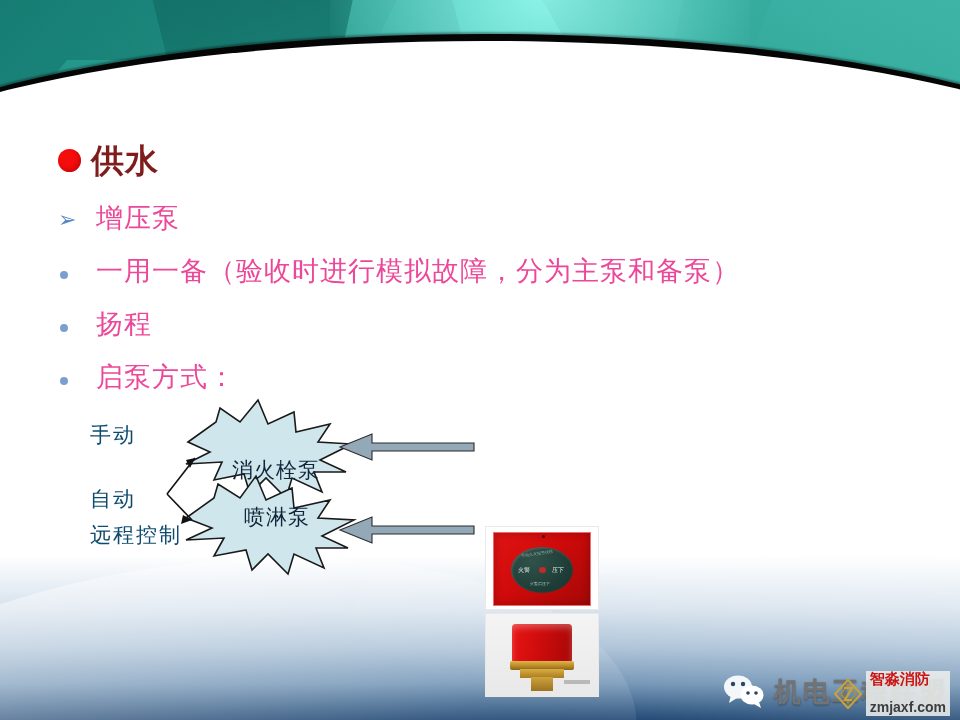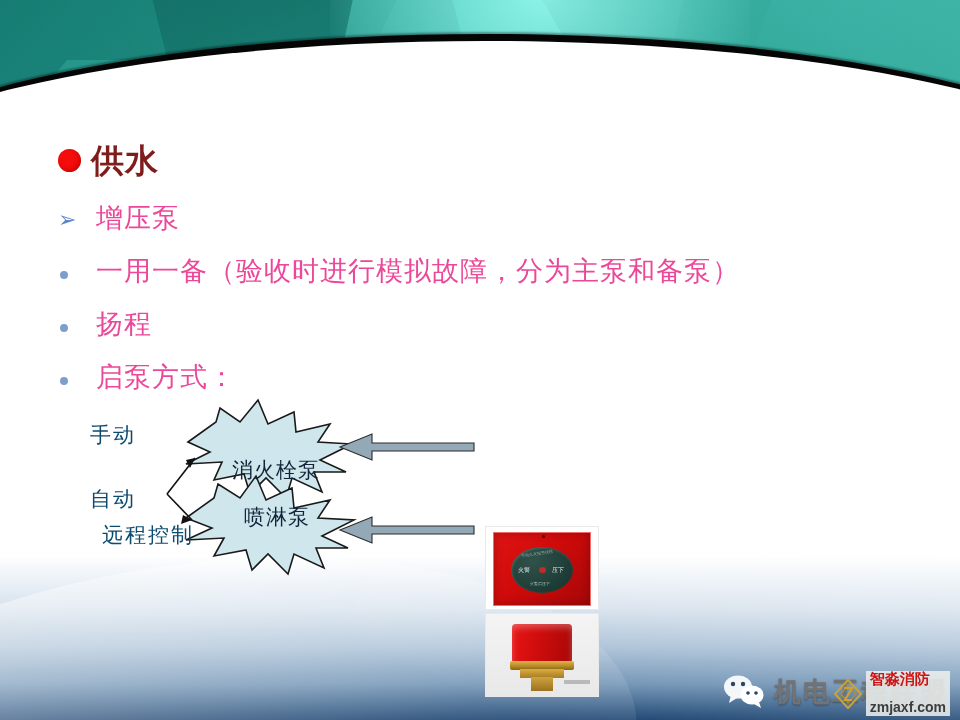--- a/index.html
+++ b/index.html
@@ -199,21 +199,21 @@
   .hand-label {
     position: absolute;
     font-family: "DejaVu Serif", "Liberation Serif", serif;
     font-size: 21px;
     color: #0c4a6e;
     white-space: nowrap;
     letter-spacing: 2px;
   }
   .hl-1 { left: 90px; top: 23px; }
   .hl-2 { left: 90px; top: 87px; }
-  .hl-3 { left: 90px; top: 123px; margin-left: 12px; }
+  .hl-3 { left: 90px; top: 123px; }
 
   .star-label {
     position: absolute;
     font-family: "DejaVu Serif", "Liberation Serif", serif;
     font-size: 21px;
     color: #12243a;
     white-space: nowrap;
     letter-spacing: 1px;
     z-index: 4;
   }

